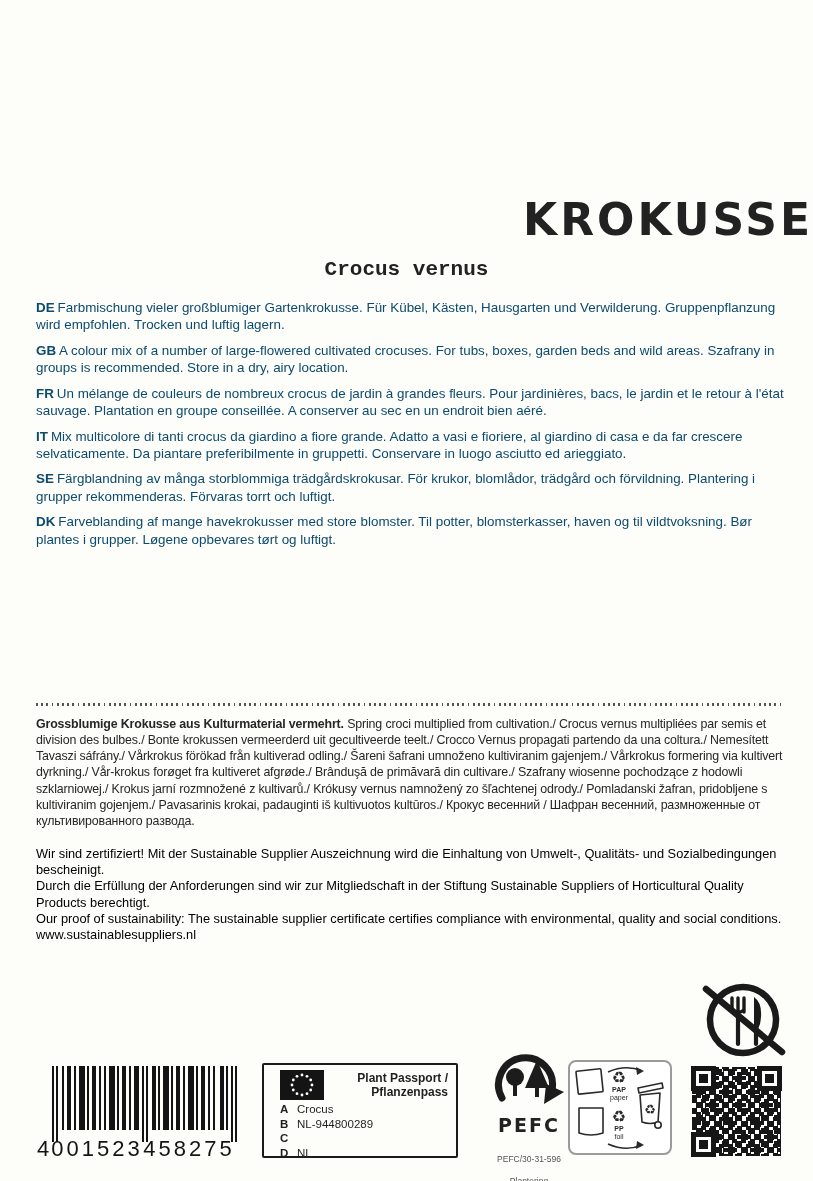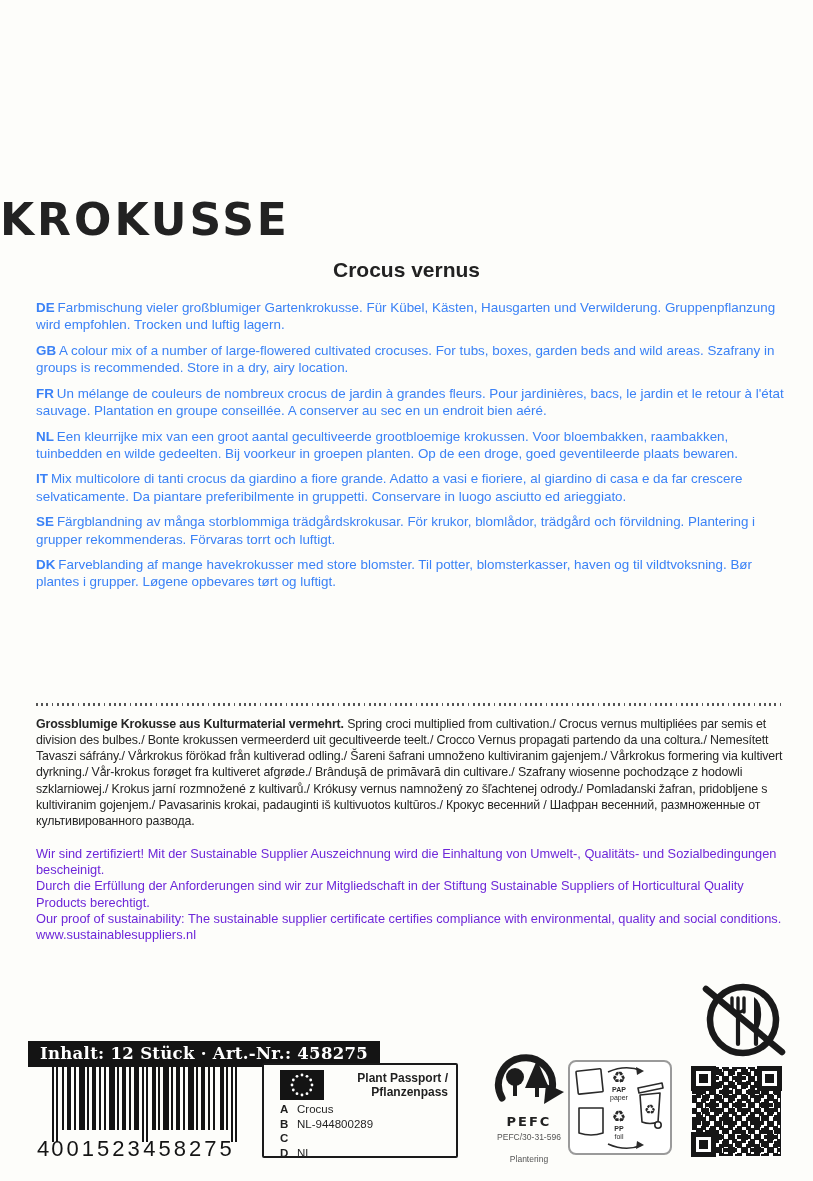--- a/index.html
+++ b/index.html
@@ -2,58 +2,58 @@
 <html><head>
 <meta charset="utf-8">
 <style>
   html,body{margin:0;padding:0;background:#e8e8e6;}
   .page{
     position:relative;width:813px;height:1181px;margin:0 auto;
     background:#fdfdfa;color:#1f1f1f;
     font-family:"Liberation Sans",sans-serif;overflow:hidden;
   }
   .title{
-    position:absolute;top:194px;left:0;right:0;text-align:left;
+    position:absolute;top:194px;left:0;right:0;text-align:right;
     font-family:"DejaVu Sans",sans-serif;font-weight:700;font-size:44px;
     letter-spacing:3px;color:#222;
   }
   .subtitle{
     position:absolute;top:258px;left:0;right:0;text-align:center;
-    font-family:Liberation Sans, sans-serif;font-weight:700;font-size:21px;color:#222;
+    font-family:Liberation Mono, monospace;font-weight:700;font-size:21px;color:#222;
   }
   .upper{position:absolute;top:299px;left:36px;width:748px;}
-  .desc{font-size:13.4px;line-height:1.3;margin:0 0 8px 0;color:#3b82f6;}
+  .desc{font-size:13.4px;line-height:1.3;margin:0 0 8px 0;color:#0c4a6e;}
   .desc b{margin-right:3px;}
   .sep{
     position:absolute;top:703px;left:36px;width:746px;height:3px;
     background:repeating-linear-gradient(90deg,#555 0 1.8px,transparent 1.8px 5.2px);
   }
   .lower{position:absolute;top:716px;left:36px;width:748px;}
   .prop{font-size:12.4px;line-height:1.3;letter-spacing:-0.15px;margin:0;color:#262626;}
-  .sustain{margin-top:17px;font-size:12.8px;line-height:1.27;color:#6d28d9;}
+  .sustain{margin-top:17px;font-size:12.8px;line-height:1.27;color:#000000;}
   .address{margin-top:11px;font-size:12.8px;line-height:1.27;color:#262626;}
   .badge{
     position:absolute;top:1041px;left:28px;background:#141414;color:#fff;
     font-family:"DejaVu Serif",serif;font-weight:700;font-size:16.5px;
     padding:3px 12px 4px;letter-spacing:0.3px;
   }
   .barcode{position:absolute;left:34px;top:1066px;}
   .passport{
     position:absolute;left:262px;top:1063px;width:196px;height:95px;
     border:2px solid #1a1a1a;border-radius:2px;background:#fdfdfa;
     box-sizing:border-box;padding:5px 8px 4px 16px;
   }
   .pp-head{display:flex;align-items:flex-start;}
   .pp-title{flex:1;text-align:right;font-weight:700;font-size:12px;line-height:1.15;padding-top:2px;}
   .pp-rows{margin-top:3px;}
   .pp-row{display:flex;font-size:11.5px;line-height:1.18;margin-top:1px;}
   .pp-row b{width:17px;}
   .pefc{position:absolute;left:486px;top:1050px;width:86px;text-align:center;}
-  .pefc-name{font-family:"DejaVu Sans",sans-serif;font-weight:700;font-size:13px;letter-spacing:2px;color:#222;margin-top:-2px;}
-  .pefc-lic{font-size:8.5px;color:#555;margin-top:3px;}
+  .pefc-name{font-family:"DejaVu Sans",sans-serif;font-weight:700;font-size:19px;letter-spacing:2px;color:#222;margin-top:-2px;}
+  .pefc-lic{font-size:8.5px;color:#555;margin-top:18px;}
   .pefc-pack{font-size:8.5px;color:#555;margin-top:12px;}
   .recbox{
     position:absolute;left:568px;top:1060px;width:104px;height:95px;
     border:2px solid #9a9a9a;border-radius:8px;background:#fff;box-sizing:border-box;
   }
   .nofood{position:absolute;left:698px;top:982px;}
   .qr{
     position:absolute;left:691px;top:1066px;width:91px;height:91px;background:#fff;
   }
   .qr-noise{
@@ -72,39 +72,37 @@
 
 <div class="page">
 
   <div class="title">KROKUSSE</div>
   <div class="subtitle">Crocus vernus</div>
 
   <div class="upper">
     <p class="desc"><b>DE</b><span>Farbmischung vieler großblumiger Gartenkrokusse. Für Kübel, Kästen, Hausgarten und Verwilderung. Gruppenpflanzung wird empfohlen. Trocken und luftig lagern.</span></p>
     <p class="desc"><b>GB</b><span>A colour mix of a number of large-flowered cultivated crocuses. For tubs, boxes, garden beds and wild areas. Szafrany in groups is recommended. Store in a dry, airy location.</span></p>
     <p class="desc"><b>FR</b><span>Un mélange de couleurs de nombreux crocus de jardin à grandes fleurs. Pour jardinières, bacs, le jardin et le retour à l'état sauvage. Plantation en groupe conseillée. A conserver au sec en un endroit bien aéré.</span></p>
-    <p class="desc"><b>NL</b><span>Een kleurrijke mix van een groot aantal gecultiveerde grootbloemige krokussen. Voor bloembakken, raambakken, tuinbedden en wilde gedeelten. Bij voorkeur in groepen planten. Op de een droge, goed geventileerde plaats bewaren.</span></p>
     <p class="desc"><b>IT</b><span>Mix multicolore di tanti crocus da giardino a fiore grande. Adatto a vasi e fioriere, al giardino di casa e da far crescere selvaticamente. Da piantare preferibilmente in gruppetti. Conservare in luogo asciutto ed arieggiato.</span></p>
     <p class="desc"><b>SE</b><span>Färgblandning av många storblommiga trädgårdskrokusar. För krukor, blomlådor, trädgård och förvildning. Plantering i grupper rekommenderas. Förvaras torrt och luftigt.</span></p>
     <p class="desc"><b>DK</b><span>Farveblanding af mange havekrokusser med store blomster. Til potter, blomsterkasser, haven og til vildtvoksning. Bør plantes i grupper. Løgene opbevares tørt og luftigt.</span></p>
   </div>
 
   <div class="sep"></div>
 
   <div class="lower">
     <p class="prop"><b>Grossblumige Krokusse aus Kulturmaterial vermehrt.</b> <span>Spring croci multiplied from cultivation./ Crocus vernus multipliées par semis et division des bulbes./ Bonte krokussen vermeerderd uit gecultiveerde teelt./ Crocco Vernus propagati partendo da una coltura./ Nemesített Tavaszi sáfrány./ Vårkrokus förökad från kultiverad odling./ Šareni šafrani umnoženo kultiviranim gajenjem./ Vårkrokus formering via kultivert dyrkning./ Vår-krokus forøget fra kultiveret afgrøde./ Brânduşă de primăvară din cultivare./ Szafrany wiosenne pochodzące z hodowli szklarniowej./ Krokus jarní rozmnožené z kultivarů./ Krókusy vernus namnožený zo šľachtenej odrody./ Pomladanski žafran, pridobljene s kultiviranim gojenjem./ Pavasarinis krokai, padauginti iš kultivuotos kultūros./ Крокус весенний / Шафран весенний, размноженные от культивированного развода.</span></p>
     <div class="sustain">
       <div>Wir sind zertifiziert! Mit der Sustainable Supplier Auszeichnung wird die Einhaltung von Umwelt-, Qualitäts- und Sozialbedingungen bescheinigt.</div>
       <div>Durch die Erfüllung der Anforderungen sind wir zur Mitgliedschaft in der Stiftung Sustainable Suppliers of Horticultural Quality Products berechtigt.</div>
       <div>Our proof of sustainability: The sustainable supplier certificate certifies compliance with environmental, quality and social conditions.</div>
       <div>www.sustainablesuppliers.nl</div>
     </div>
   </div>
 
-  <div class="badge">Inhalt: 12 Stück · Art.-Nr.: 458275</div>
 
   <svg class="barcode" width="212" height="94" viewBox="0 0 212 94">
     <g fill="#141414">
       <rect x="18" y="0" width="2" height="76"></rect>
         <rect x="22" y="0" width="2" height="76"></rect>
       <rect x="28" y="0" width="2" height="64"></rect>
         <rect x="33" y="0" width="4" height="64"></rect>
       <rect x="40" y="0" width="2" height="64"></rect>
         <rect x="45" y="0" width="6" height="64"></rect>
       <rect x="53" y="0" width="2" height="64"></rect>

